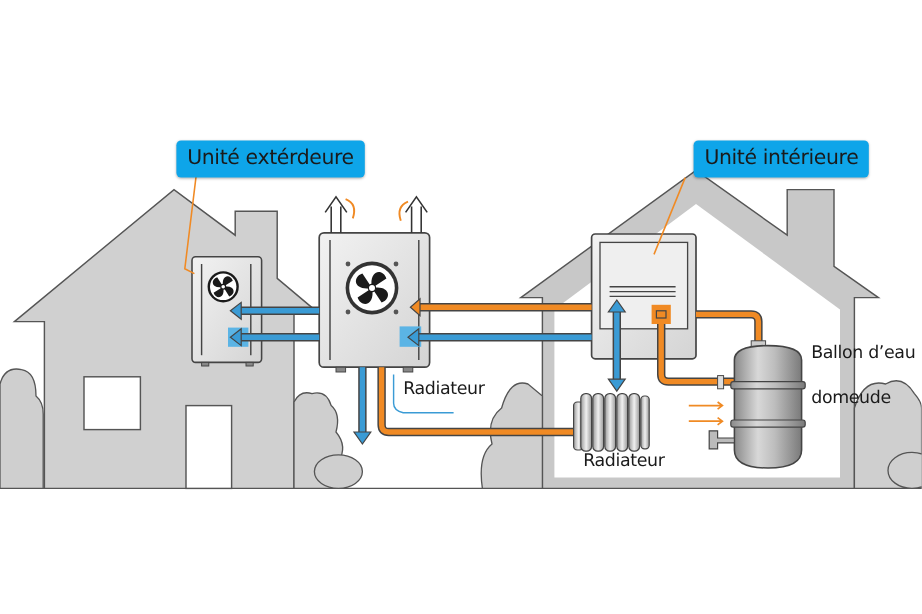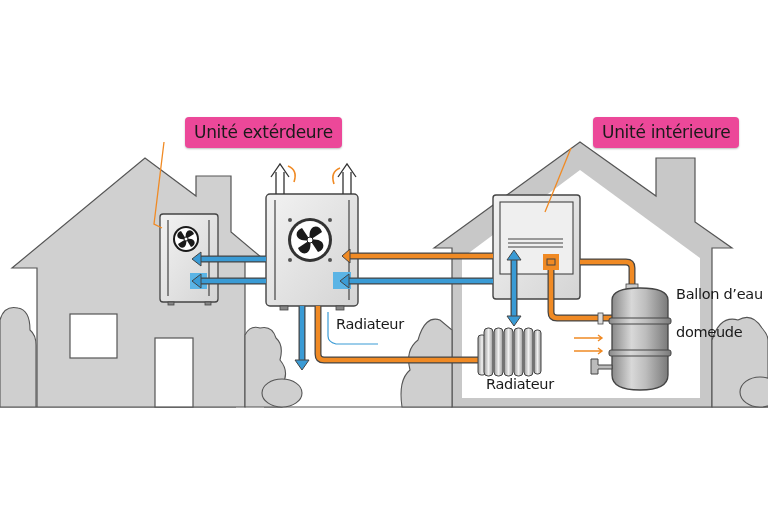--- a/index.html
+++ b/index.html
@@ -1,22 +1,22 @@
 <!DOCTYPE html>
 <html><head>
 <meta charset="utf-8">
 <style>
   html, body { margin: 0; padding: 0; background: #ffffff; }
   body { width: 768px; height: 512px; position: relative; overflow: hidden; font-family: "Liberation Sans", "DejaVu Sans", sans-serif; }
   #scene { position: absolute; left: 0; top: 0; width: 768px; height: 512px; }
   .label-box {
-    position: absolute; background: #ec4899; color: #1a1a1a;
+    position: absolute; background: #0ea5e9; color: #1a1a1a;
     border-radius: 4px; font-size: 17px; padding: 5px 9px 6px 9px;
     box-shadow: 0 1px 2px rgba(0,0,0,0.25); white-space: nowrap;
-    font-family: "DejaVu Sans", sans-serif; letter-spacing: -0.3px; margin-left: 38px;
+    font-family: "DejaVu Sans", sans-serif; letter-spacing: -0.3px;
   }
   .txt { position: absolute; color: #1a1a1a; font-size: 14.5px; font-family: "DejaVu Sans", sans-serif; white-space: nowrap; letter-spacing: -0.3px; text-align: center; }
 </style>
 </head>
 <body>
 
 <svg id="scene" viewBox="0 0 768 512" xmlns="http://www.w3.org/2000/svg">
   <defs>
     <linearGradient id="unitGrad" x1="0" y1="0" x2="1" y2="1">
       <stop offset="0" stop-color="#f2f2f2"></stop>
@@ -169,18 +169,18 @@
     <rect x="626" y="284" width="12" height="6" fill="#ccc" stroke="#444" stroke-width="0.8"></rect>
     <path d="M612,300 Q612,288 640,288 Q668,288 668,300 L668,375 Q668,390 640,390 Q612,390 612,375 Z" fill="url(#tankGrad)" stroke="#444" stroke-width="1.3"></path>
     <rect x="609" y="318" width="62" height="6" rx="2" fill="url(#tankGrad)" stroke="#444" stroke-width="1"></rect>
     <rect x="609" y="350" width="62" height="6" rx="2" fill="url(#tankGrad)" stroke="#444" stroke-width="1"></rect>
     <rect x="598" y="313" width="5" height="11" fill="#ddd" stroke="#444" stroke-width="0.8"></rect>
     <path d="M591,359 L598,359 L598,365 L612,365 L612,369 L598,369 L598,374 L591,374 Z" fill="#bbb" stroke="#444" stroke-width="1"></path>
   </g>
 </svg>
 
 <div class="label-box" style="left:147px; top:117px;">Unité extérdeure</div>
-<div class="label-box" style="left:555px; top:117px;">Unité intérieure</div>
+<div class="label-box" style="left:578px; top:117px;">Unité intérieure</div>
 
 <div class="txt" style="left:336px; top:316px;">Radiateur</div>
 <div class="txt" style="left:486px; top:376px;">Radiateur</div>
 <div class="txt" style="left:676px; top:286px;">Ballon d’eau</div>
 <div class="txt" style="left:676px; top:304px;margin-top:20px;">domeude</div>
 
 </body></html>

